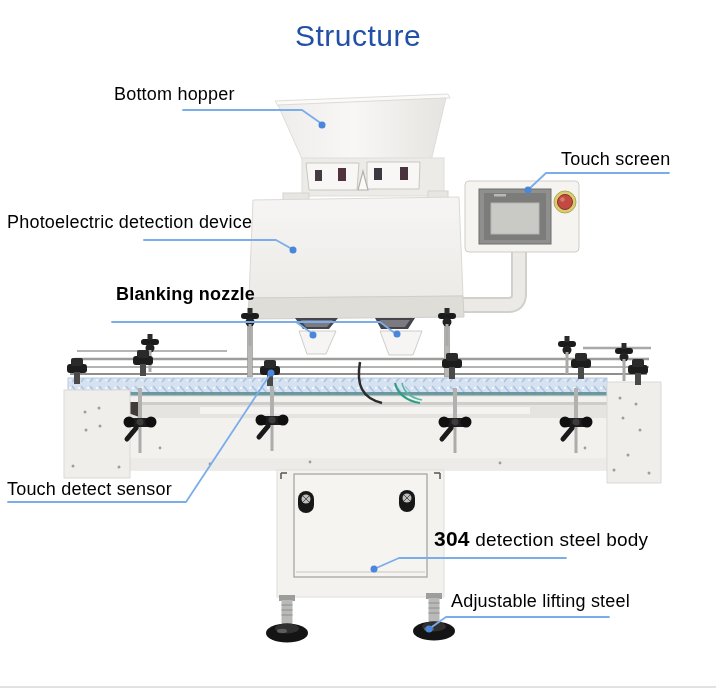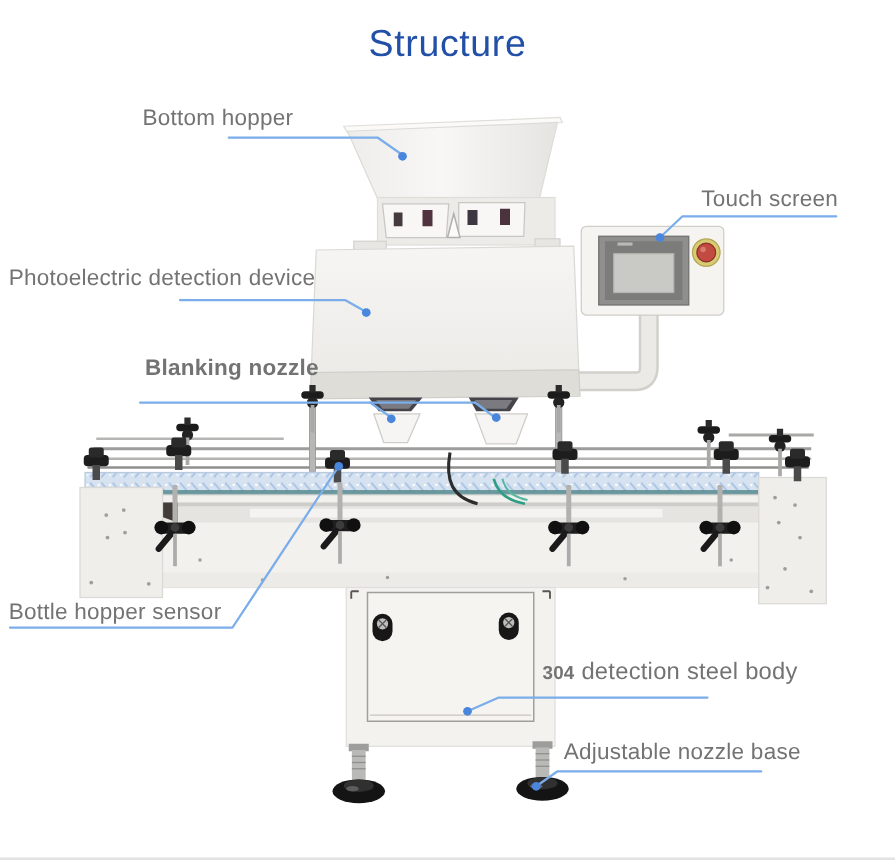--- a/index.html
+++ b/index.html
@@ -12,30 +12,30 @@
   }
   .machine-svg{position:absolute;left:0;top:0;}
   .page-title{
     position:absolute;top:19px;left:0;width:100%;
     text-align:center;
     font-size:30px;font-weight:500;letter-spacing:0.5px;
     color:#2350a7;
   }
   .label{
     position:absolute;
-    font-size:18px;color:#737373;
+    font-size:18px;color:#000000;
     white-space:nowrap;letter-spacing:0.2px;
   }
   .lbl-hopper{left:114px;top:84px;}
   .lbl-touch{left:561px;top:149px;}
   .lbl-photo{left:7px;top:212px;}
   .lbl-nozzle{left:116px;top:284px;font-weight:bold;}
   .lbl-bottle{left:7px;top:479px;}
   .lbl-304{left:434px;top:527px;font-size:19px;}
-  .lbl-304 .num{font-weight:700;font-size:15px;}
+  .lbl-304 .num{font-weight:700;font-size:21px;}
   .lbl-base{left:451px;top:591px;}
   .bottom-rule{
     position:absolute;left:0;bottom:0;width:716px;height:2px;
     background:#e2e2e2;
   }
 </style>
 </head>
 <body>
 
 <div class="canvas">
@@ -248,20 +248,20 @@
   <div class="page-title">Structure</div>
 
   <div class="label lbl-hopper">Bottom hopper</div>
 
   <div class="label lbl-photo">Photoelectric detection device</div>
 
   <div class="label lbl-touch">Touch screen</div>
 
   <div class="label lbl-nozzle">Blanking nozzle</div>
 
-  <div class="label lbl-bottle">Bottle hopper sensor</div>
+  <div class="label lbl-bottle">Touch detect sensor</div>
 
   <div class="label lbl-304"><span class="num">304</span> <span>detection steel body</span></div>
 
-  <div class="label lbl-base">Adjustable nozzle base</div>
+  <div class="label lbl-base">Adjustable lifting steel</div>
 
   <div class="bottom-rule"></div>
 </div>
 
 </body></html>

